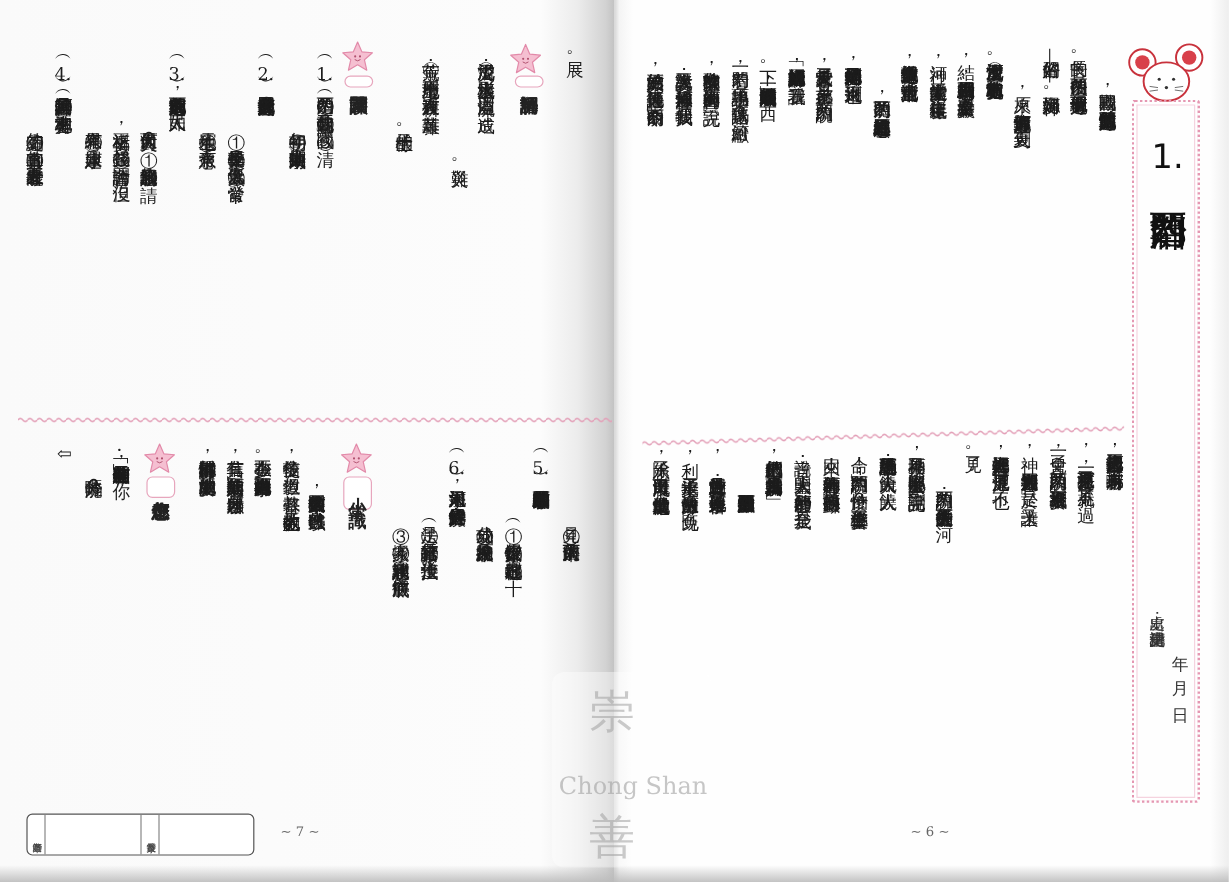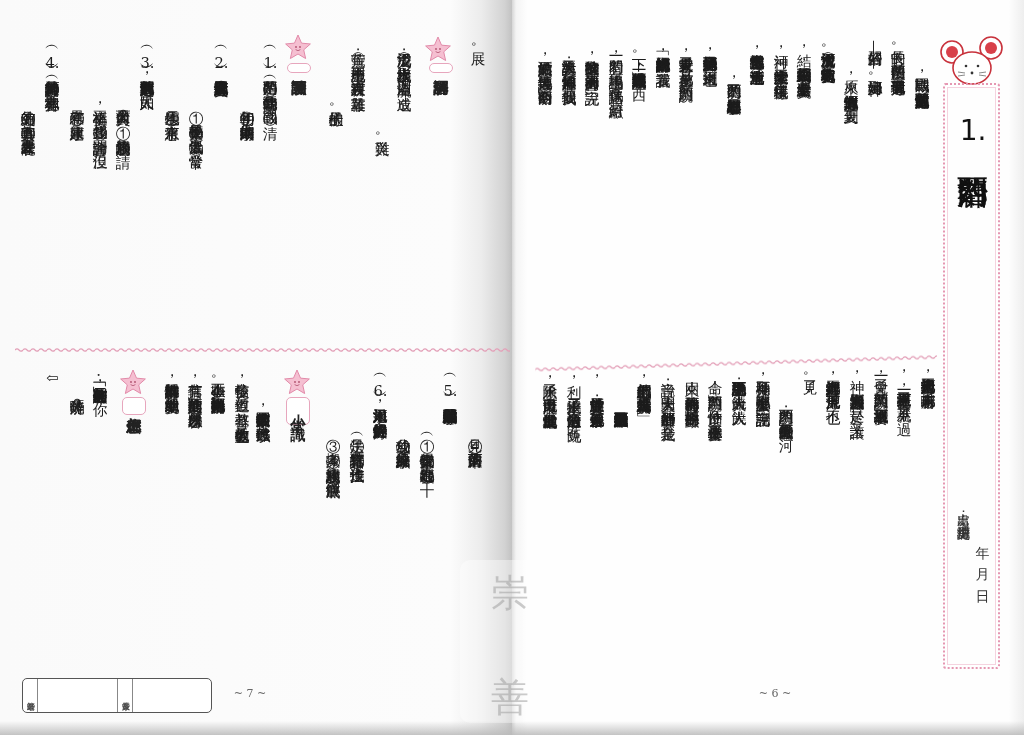--- a/index.html
+++ b/index.html
@@ -205,16 +205,17 @@
     <div class="sign-label">老師簽章</div>
     <div class="sign-field first"></div>
     <div class="sign-label mid">家長簽章</div>
     <div class="sign-field"></div>
   </div>
 
   <div class="page-num" style="left:225px">~ 7 ~</div>
 
   <div class="wm-panel"></div>
   <div class="wm-char" style="top:568px">崇</div>
+  <div class="wm-latin">Chong Shan</div>
   <div class="wm-char" style="top:672px">善</div>
 
   <div class="bottom-edge"></div>
 </div>
 
 </body></html>

